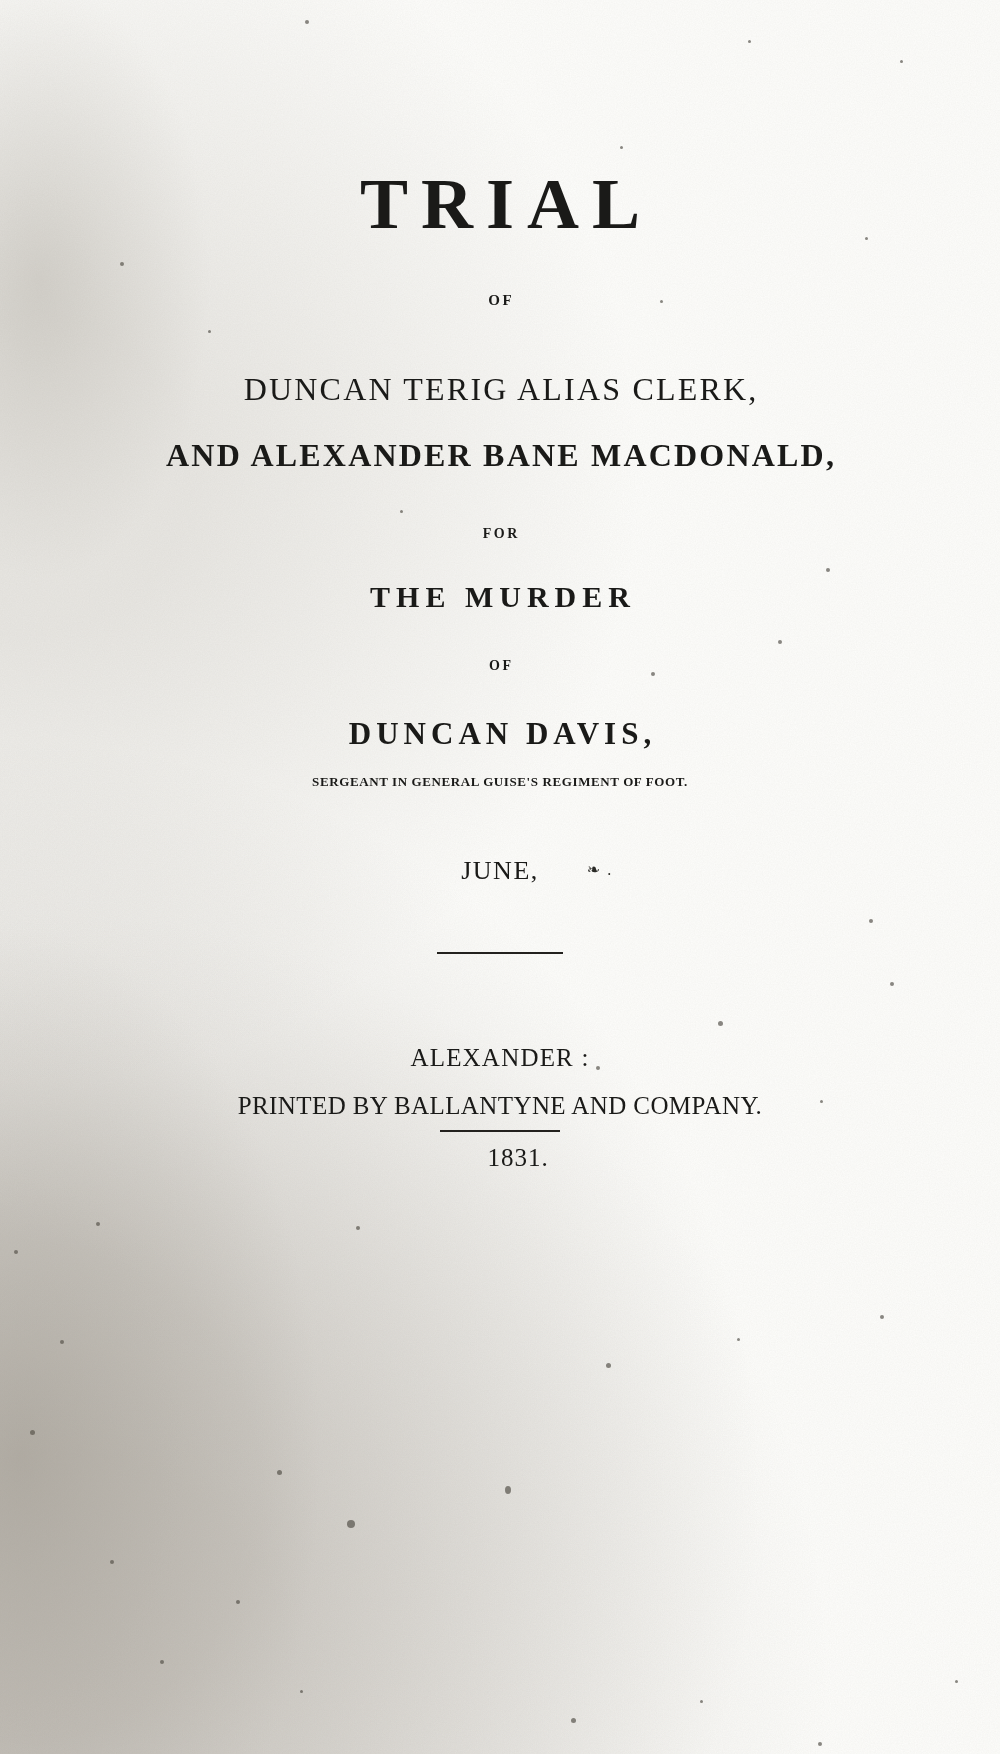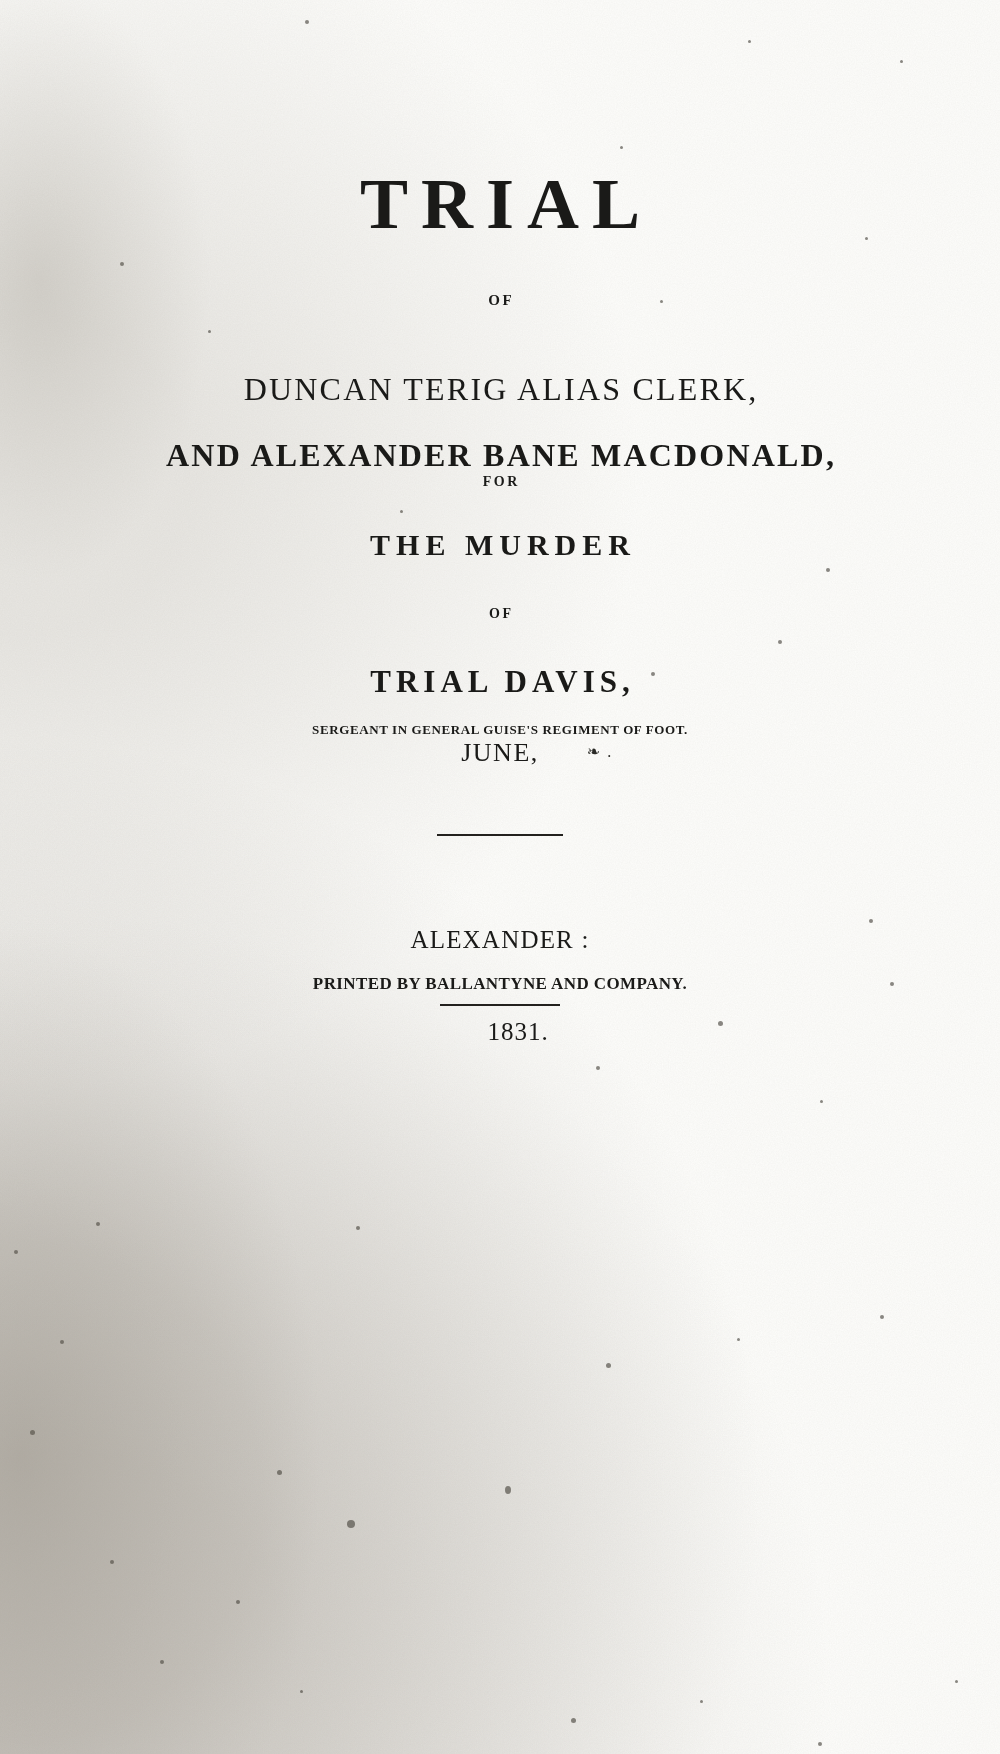--- a/index.html
+++ b/index.html
@@ -74,20 +74,21 @@
   .names-line-2 {
     margin-top: 29px;
     font-size: 32px;
     font-weight: bold;
     letter-spacing: 2.2px;
     text-indent: 2.2px;
     text-align: center;
   }
 
   .small-conn-2 {
+    margin-top: 52px;
     font-size: 14px;
     font-weight: bold;
     letter-spacing: 2.5px;
     text-indent: 2.5px;
   }
 
   .murder {
     margin-top: 38px;
     font-size: 30px;
     font-weight: bold;
@@ -112,20 +113,21 @@
   }
 
   .victim-desc {
     margin-top: 22px;
     font-size: 13px;
     font-weight: bold;
     letter-spacing: .6px;
   }
 
   .date-month {
+    margin-top: 66px;
     font-size: 26px;
     letter-spacing: 1.5px;
     position: relative;
     display: inline-block;
   }
   .date-month .flourish {
     position: absolute;
     left: 100%;
     top: 4px;
     margin-left: 48px;
@@ -148,22 +150,22 @@
   }
 
   .city {
     margin-top: 90px;
     font-size: 25px;
     letter-spacing: 1.2px;
   }
 
   .printer {
     margin-top: 20px;
-    font-size: 17px;
-    font-weight: bold;
+    font-size: 25px;
+    font-weight: normal;
     letter-spacing: .4px;
   }
 
   .rule-2 {
     width: 120px;
     height: 1.5px;
     background: #23211e;
     margin: 10px auto 0 auto;
   }
 
@@ -249,21 +251,21 @@
   <div class="names-line-1">DUNCAN TERIG ALIAS CLERK,</div>
 
   <div class="names-line-2">AND ALEXANDER BANE MACDONALD,</div>
 
   <div class="small-conn-2">FOR</div>
 
   <div class="murder">THE MURDER</div>
 
   <div class="small-conn-3">OF</div>
 
-  <div class="victim">TRIAL DAVIS,</div>
+  <div class="victim">DUNCAN DAVIS,</div>
 
   <div class="victim-desc">SERGEANT IN GENERAL GUISE'S REGIMENT OF FOOT.</div>
 
   <div>
     <div class="date-month">
       <span>JUNE,</span>
       <span class="flourish">❧ .</span>
     </div>
   </div>
 

